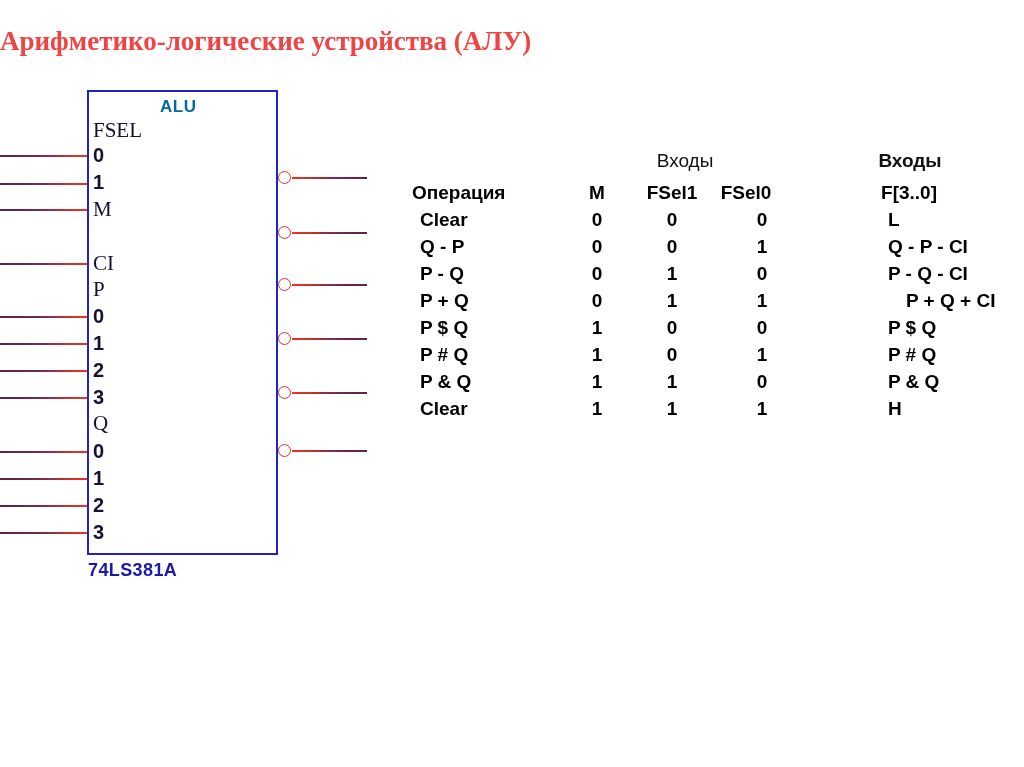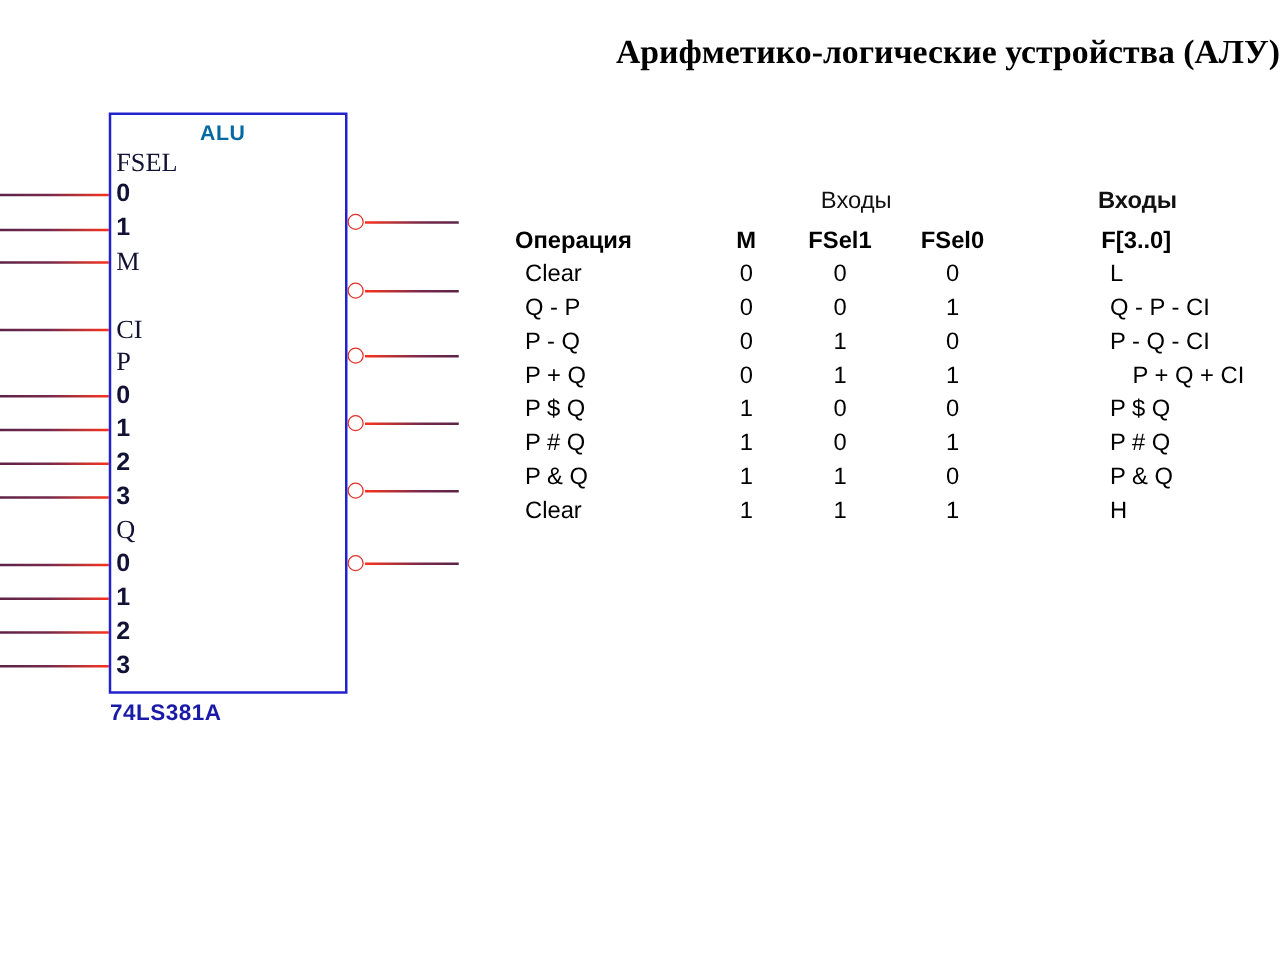--- a/index.html
+++ b/index.html
@@ -23,25 +23,25 @@
     height: 767px;
     background: #ffffff;
   }
 
   
   #title {
     position: absolute;
     left: 0;
     top: 26px;
     width: 1024px;
-    text-align: right;
+    text-align: left;
     font-family: "Liberation Serif", serif;
     font-weight: bold;
     font-size: 27px;
-    color: #000000;
+    color: #ef4444;
     letter-spacing: 0px;
     white-space: nowrap;
   }
 
   
   #schematic {
     position: absolute;
     left: 0;
     top: 0;
     width: 400px;
@@ -148,21 +148,21 @@
     white-space: nowrap;
     color: #111111;
   }
   .tt-group.bold {
     font-weight: bold;
   }
 
   .tt-cell {
     position: absolute;
     font-size: 19px;
-    font-weight: normal;
+    font-weight: bold;
     white-space: nowrap;
     color: #000000;
   }
   .tt-cell.center {
     text-align: center;
     transform: translateX(-50%);
   }
   .tt-head {
     font-weight: bold;
   }
@@ -228,21 +228,21 @@
 
   <div id="table-area">
 
     <div class="tt-group center" style="left:275px; top:10px; text-align:center; transform:translateX(-50%);">Входы</div>
 
     <div class="tt-group bold center" style="left:500px; top:10px; text-align:center; transform:translateX(-50%);">Входы</div>
 
     <div class="tt-cell tt-head" style="left:2px; top:42px;">Операция</div>
     <div class="tt-cell tt-head center" style="left:187px; top:42px;">M</div>
     <div class="tt-cell tt-head center" style="left:262px; top:42px;">FSel1</div>
-    <div class="tt-cell tt-head center" style="left:352px; top:42px;">FSel0</div>
+    <div class="tt-cell tt-head center" style="left:336px; top:42px;">FSel0</div>
     <div class="tt-cell tt-head center" style="left:499px; top:42px;">F[3..0]</div>
 
     <div class="tt-cell" style="left:10px; top:69px;">Clear</div>
     <div class="tt-cell center" style="left:187px; top:69px;">0</div>
     <div class="tt-cell center" style="left:262px; top:69px;">0</div>
     <div class="tt-cell center" style="left:352px; top:69px;">0</div>
     <div class="tt-cell" style="left:478px; top:69px;">L</div>
 
     <div class="tt-cell" style="left:10px; top:96px;">Q - P</div>
     <div class="tt-cell center" style="left:187px; top:96px;">0</div>

